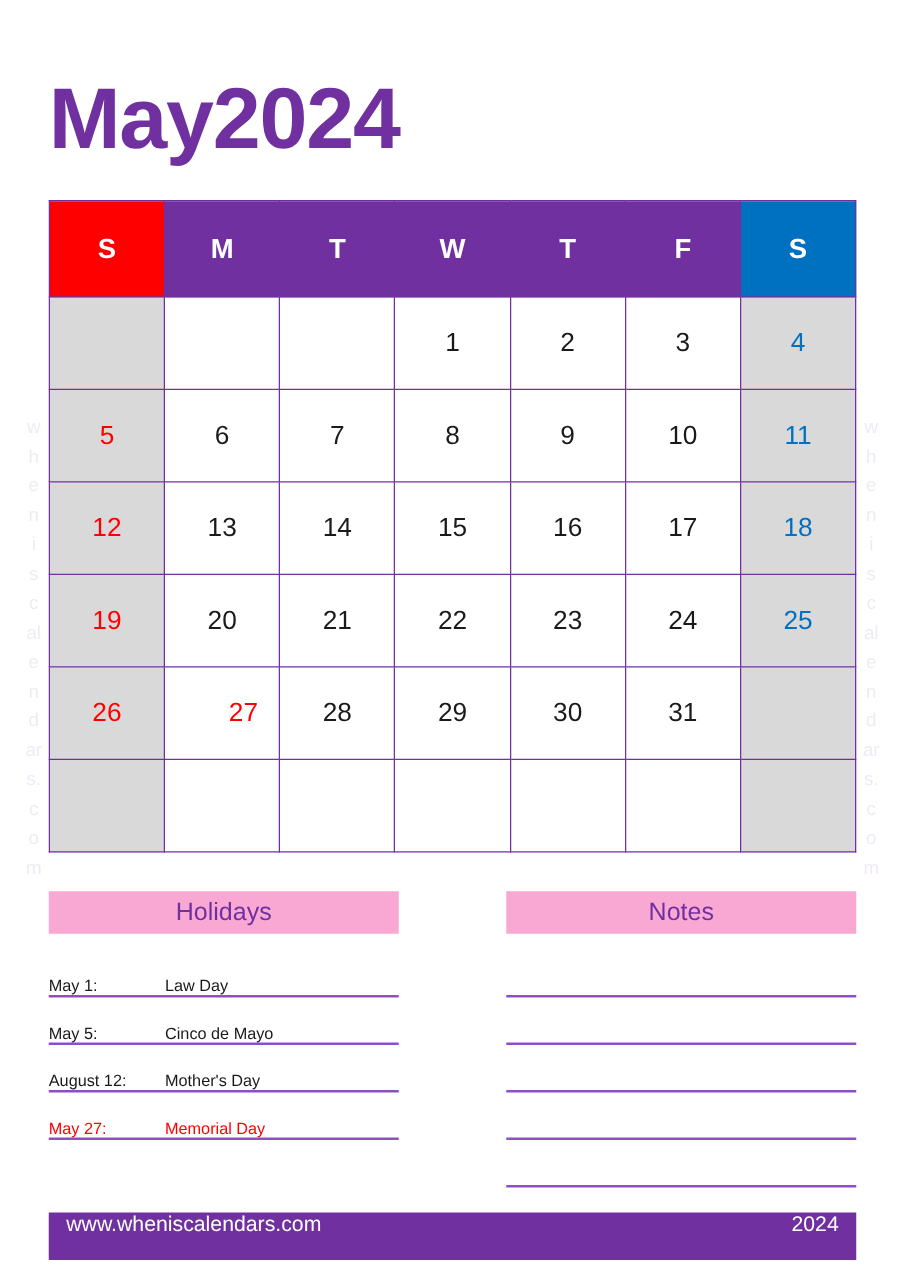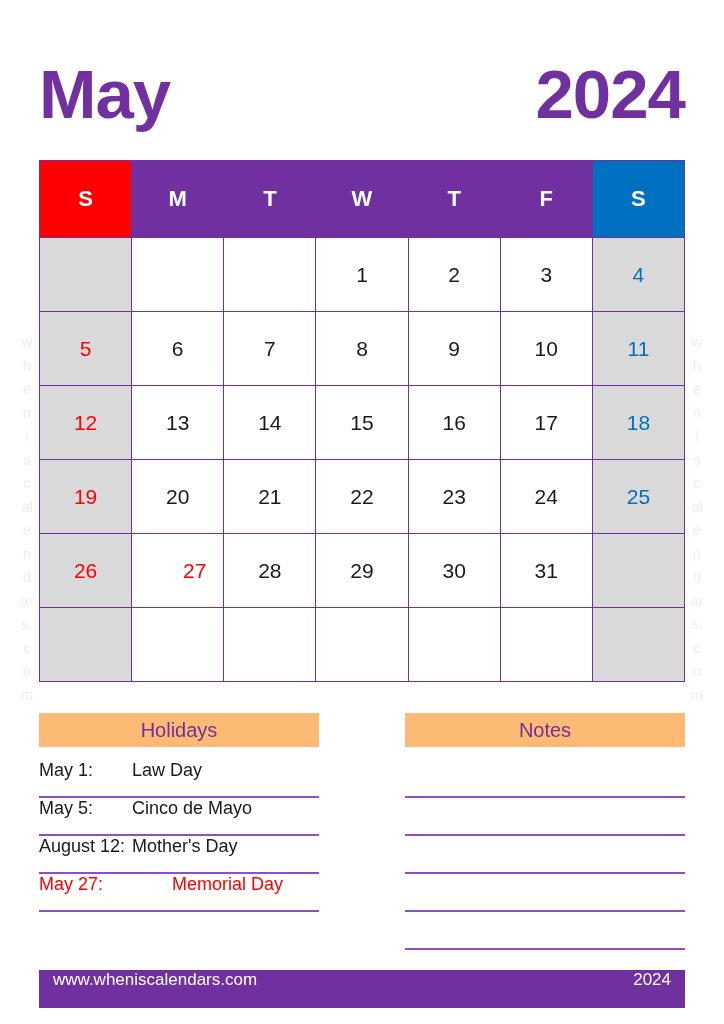--- a/index.html
+++ b/index.html
@@ -42,21 +42,20 @@
 
   
   .title-row {
     position: absolute;
     left: 39px;
     top: 52px;
     width: 646px;
     height: 84px;
     display: flex;
     align-items: center;
-    justify-content: space-between;
   }
   .title-month, .title-year {
     color: #7030a0;
     font-size: 69px;
     font-weight: 700;
     line-height: 1;
     letter-spacing: -1px;
     white-space: nowrap;
   }
 
@@ -99,38 +98,38 @@
 
   
   .panel {
     position: absolute;
     top: 713px;
   }
   .panel-holidays { left: 39px;  width: 280px; }
   .panel-notes    { left: 405px; width: 280px; }
 
   .panel-head {
-    background: #fdba74;
+    background: #f9a8d4;
     color: #7030a0;
     font-size: 20px;
     text-align: center;
     height: 34px;
     line-height: 34px;
   }
 
   .holiday-list { margin-top: 13px; }
   .holiday-row {
     height: 36px;
     display: flex;
-    align-items: flex-start;
+    align-items: flex-end;
     border-bottom: 2px solid #8e4ec6;
-    font-size: 18px;
+    font-size: 13px;
     color: #1a1a1a;
   }
-  .holiday-row.is-special { color: #ff0000; gap: 40px; }
+  .holiday-row.is-special { color: #ff0000; }
   .holiday-date { width: 93px; flex: 0 0 93px; }
   .holiday-name { flex: 1 1 auto; }
 
   .notes-list { margin-top: 13px; }
   .note-line {
     height: 36px;
     border-bottom: 2px solid #8e4ec6;
   }
 
   

